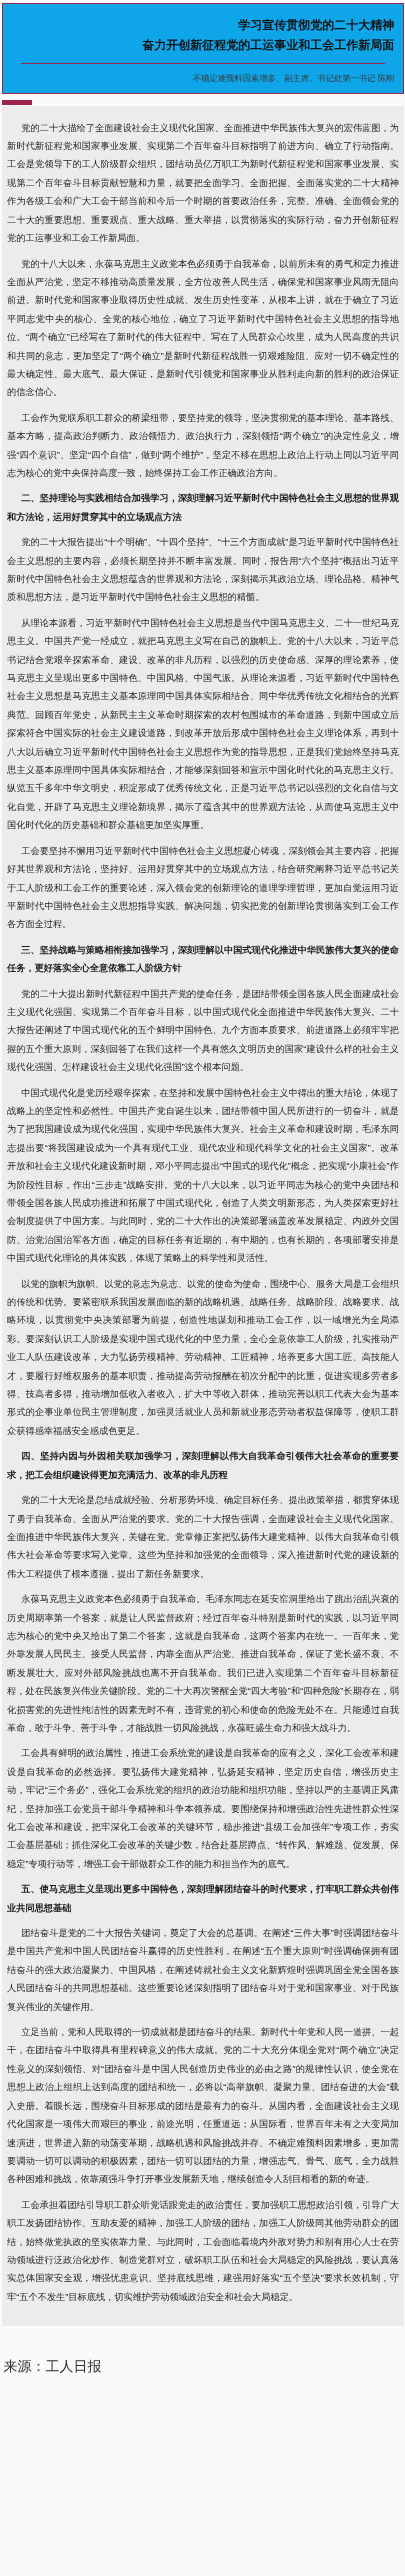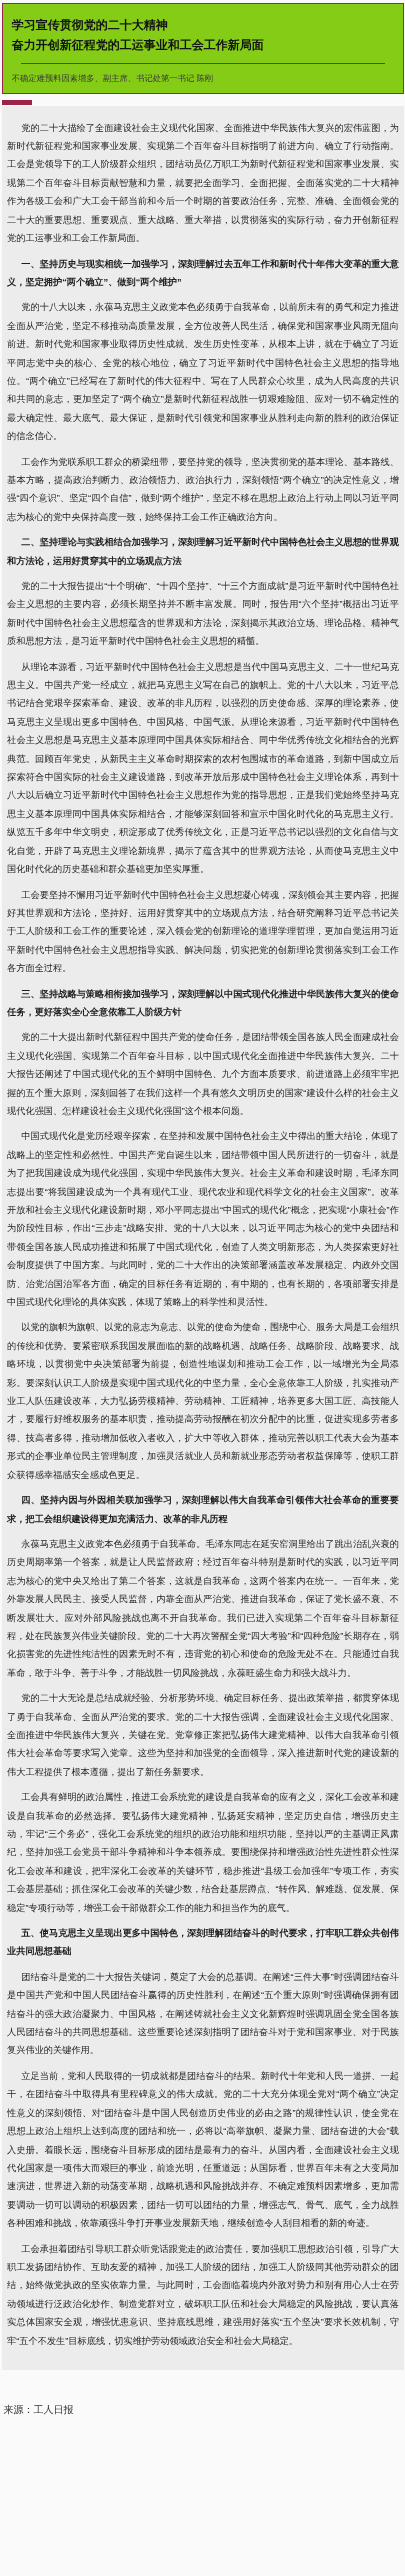--- a/index.html
+++ b/index.html
@@ -10,22 +10,22 @@
     background: #fafafa;
     font-family: "Liberation Sans", "DejaVu Sans", sans-serif;
     color: #1d1d1d;
   }
   .page { width: 406px; }
 
   
   .header-box {
     margin: 3px 2.4px 0 2.4px;
     border: 1.2px solid var(--accent, #9e2348);
-    background: #84cc16;
-    text-align: left;
+    background: #0ea5e9;
+    text-align: right;
     padding: 10.7px 8.3px 9.5px 8.3px;
   }
   .title-line {
     font-size: 12px;
     font-weight: bold;
     color: #141414;
     line-height: 20px;
     margin: 0;
   }
   .header-rule {
@@ -62,55 +62,54 @@
     text-indent: 1.55em;
     text-align: justify;
     margin: 7px 0;
   }
   .content p { font-weight: normal; }
   .content h2.section-heading { font-weight: bold; }
 
   
   .source-line {
     margin: 34px 0 6px 3.6px;
-    font-size: 10px;
+    font-size: 14px;
     color: #2e2e2e;
     line-height: 12px;
   }
 </style>
 </head>
 <body>
 
 <div class="page">
 
   <div class="header-box">
     <h1 class="title-line">学习宣传贯彻党的二十大精神</h1>
     <h1 class="title-line">奋力开创新征程党的工运事业和工会工作新局面</h1>
     <div class="header-rule"></div>
     <div class="byline">不确定难预料因素增多、副主席、书记处第一书记 陈刚</div>
   </div>
 
   <div class="accent-bar"></div>
 
   <div class="content">
       <p class="body-para">党的二十大描绘了全面建设社会主义现代化国家、全面推进中华民族伟大复兴的宏伟蓝图，为新时代新征程党和国家事业发展、实现第二个百年奋斗目标指明了前进方向、确立了行动指南。工会是党领导下的工人阶级群众组织，团结动员亿万职工为新时代新征程党和国家事业发展、实现第二个百年奋斗目标贡献智慧和力量，就要把全面学习、全面把握、全面落实党的二十大精神作为各级工会和广大工会干部当前和今后一个时期的首要政治任务，完整、准确、全面领会党的二十大的重要思想、重要观点、重大战略、重大举措，以贯彻落实的实际行动，奋力开创新征程党的工运事业和工会工作新局面。</p>
-      <h2 class="section-heading">一、坚持历史与现实相统一加强学习，深刻理解过去五年工作和新时代十年伟大变革的重大意义，坚定拥护“两个确立”、做到“两个维护”</h2>
       <p class="body-para">党的十八大以来，永葆马克思主义政党本色必须勇于自我革命，以前所未有的勇气和定力推进全面从严治党，坚定不移推动高质量发展，全方位改善人民生活，确保党和国家事业风雨无阻向前进。新时代党和国家事业取得历史性成就、发生历史性变革，从根本上讲，就在于确立了习近平同志党中央的核心、全党的核心地位，确立了习近平新时代中国特色社会主义思想的指导地位。“两个确立”已经写在了新时代的伟大征程中、写在了人民群众心坎里，成为人民高度的共识和共同的意志，更加坚定了“两个确立”是新时代新征程战胜一切艰难险阻、应对一切不确定性的最大确定性、最大底气、最大保证，是新时代引领党和国家事业从胜利走向新的胜利的政治保证的信念信心。</p>
       <p class="body-para">工会作为党联系职工群众的桥梁纽带，要坚持党的领导，坚决贯彻党的基本理论、基本路线、基本方略，提高政治判断力、政治领悟力、政治执行力，深刻领悟“两个确立”的决定性意义，增强“四个意识”、坚定“四个自信”，做到“两个维护”，坚定不移在思想上政治上行动上同以习近平同志为核心的党中央保持高度一致，始终保持工会工作正确政治方向。</p>
       <h2 class="section-heading">二、坚持理论与实践相结合加强学习，深刻理解习近平新时代中国特色社会主义思想的世界观和方法论，运用好贯穿其中的立场观点方法</h2>
       <p class="body-para">党的二十大报告提出“十个明确”、“十四个坚持”、“十三个方面成就”是习近平新时代中国特色社会主义思想的主要内容，必须长期坚持并不断丰富发展。同时，报告用“六个坚持”概括出习近平新时代中国特色社会主义思想蕴含的世界观和方法论，深刻揭示其政治立场、理论品格、精神气质和思想方法，是习近平新时代中国特色社会主义思想的精髓。</p>
       <p class="body-para">从理论本源看，习近平新时代中国特色社会主义思想是当代中国马克思主义、二十一世纪马克思主义。中国共产党一经成立，就把马克思主义写在自己的旗帜上。党的十八大以来，习近平总书记结合党艰辛探索革命、建设、改革的非凡历程，以强烈的历史使命感、深厚的理论素养，使马克思主义呈现出更多中国特色、中国风格、中国气派。从理论来源看，习近平新时代中国特色社会主义思想是马克思主义基本原理同中国具体实际相结合、同中华优秀传统文化相结合的光辉典范。回顾百年党史，从新民主主义革命时期探索的农村包围城市的革命道路，到新中国成立后探索符合中国实际的社会主义建设道路，到改革开放后形成中国特色社会主义理论体系，再到十八大以后确立习近平新时代中国特色社会主义思想作为党的指导思想，正是我们党始终坚持马克思主义基本原理同中国具体实际相结合，才能够深刻回答和宣示中国化时代化的马克思主义行。纵览五千多年中华文明史，积淀形成了优秀传统文化，正是习近平总书记以强烈的文化自信与文化自觉，开辟了马克思主义理论新境界，揭示了蕴含其中的世界观方法论，从而使马克思主义中国化时代化的历史基础和群众基础更加坚实厚重。</p>
       <p class="body-para">工会要坚持不懈用习近平新时代中国特色社会主义思想凝心铸魂，深刻领会其主要内容，把握好其世界观和方法论，坚持好、运用好贯穿其中的立场观点方法，结合研究阐释习近平总书记关于工人阶级和工会工作的重要论述，深入领会党的创新理论的道理学理哲理，更加自觉运用习近平新时代中国特色社会主义思想指导实践、解决问题，切实把党的创新理论贯彻落实到工会工作各方面全过程。</p>
       <h2 class="section-heading">三、坚持战略与策略相衔接加强学习，深刻理解以中国式现代化推进中华民族伟大复兴的使命任务，更好落实全心全意依靠工人阶级方针</h2>
       <p class="body-para">党的二十大提出新时代新征程中国共产党的使命任务，是团结带领全国各族人民全面建成社会主义现代化强国、实现第二个百年奋斗目标，以中国式现代化全面推进中华民族伟大复兴。二十大报告还阐述了中国式现代化的五个鲜明中国特色、九个方面本质要求、前进道路上必须牢牢把握的五个重大原则，深刻回答了在我们这样一个具有悠久文明历史的国家“建设什么样的社会主义现代化强国、怎样建设社会主义现代化强国”这个根本问题。</p>
       <p class="body-para">中国式现代化是党历经艰辛探索，在坚持和发展中国特色社会主义中得出的重大结论，体现了战略上的坚定性和必然性。中国共产党自诞生以来，团结带领中国人民所进行的一切奋斗，就是为了把我国建设成为现代化强国，实现中华民族伟大复兴。社会主义革命和建设时期，毛泽东同志提出要“将我国建设成为一个具有现代工业、现代农业和现代科学文化的社会主义国家”。改革开放和社会主义现代化建设新时期，邓小平同志提出“中国式的现代化”概念，把实现“小康社会”作为阶段性目标，作出“三步走”战略安排。党的十八大以来，以习近平同志为核心的党中央团结和带领全国各族人民成功推进和拓展了中国式现代化，创造了人类文明新形态，为人类探索更好社会制度提供了中国方案。与此同时，党的二十大作出的决策部署涵盖改革发展稳定、内政外交国防、治党治国治军各方面，确定的目标任务有近期的，有中期的，也有长期的，各项部署安排是中国式现代化理论的具体实践，体现了策略上的科学性和灵活性。</p>
       <p class="body-para">以党的旗帜为旗帜、以党的意志为意志、以党的使命为使命，围绕中心、服务大局是工会组织的传统和优势。要紧密联系我国发展面临的新的战略机遇、战略任务、战略阶段、战略要求、战略环境，以贯彻党中央决策部署为前提，创造性地谋划和推动工会工作，以一域增光为全局添彩。要深刻认识工人阶级是实现中国式现代化的中坚力量，全心全意依靠工人阶级，扎实推动产业工人队伍建设改革，大力弘扬劳模精神、劳动精神、工匠精神，培养更多大国工匠、高技能人才，要履行好维权服务的基本职责，推动提高劳动报酬在初次分配中的比重，促进实现多劳者多得、技高者多得，推动增加低收入者收入，扩大中等收入群体，推动完善以职工代表大会为基本形式的企事业单位民主管理制度，加强灵活就业人员和新就业形态劳动者权益保障等，使职工群众获得感幸福感安全感成色更足。</p>
       <h2 class="section-heading">四、坚持内因与外因相关联加强学习，深刻理解以伟大自我革命引领伟大社会革命的重要要求，把工会组织建设得更加充满活力、改革的非凡历程</h2>
+      <p class="body-para">党的二十大无论是总结成就经验、分析形势环境、确定目标任务、提出政策举措，都贯穿体现了勇于自我革命、全面从严治党的要求。党的二十大报告强调，全面建设社会主义现代化国家、全面推进中华民族伟大复兴，关键在党。党章修正案把弘扬伟大建党精神、以伟大自我革命引领伟大社会革命等要求写入党章。这些为坚持和加强党的全面领导，深入推进新时代党的建设新的伟大工程提供了根本遵循，提出了新任务新要求。</p>
       <p class="body-para">永葆马克思主义政党本色必须勇于自我革命。毛泽东同志在延安窑洞里给出了跳出治乱兴衰的历史周期率第一个答案，就是让人民监督政府；经过百年奋斗特别是新时代的实践，以习近平同志为核心的党中央又给出了第二个答案，这就是自我革命，这两个答案内在统一。一百年来，党外靠发展人民民主、接受人民监督，内靠全面从严治党、推进自我革命，保证了党长盛不衰、不断发展壮大。应对外部风险挑战也离不开自我革命。我们已进入实现第二个百年奋斗目标新征程，处在民族复兴伟业关键阶段。党的二十大再次警醒全党“四大考验”和“四种危险”长期存在，弱化损害党的先进性纯洁性的因素无时不有，违背党的初心和使命的危险无处不在。只能通过自我革命，敢于斗争、善于斗争，才能战胜一切风险挑战，永葆旺盛生命力和强大战斗力。</p>
-      <p class="body-para">党的二十大无论是总结成就经验、分析形势环境、确定目标任务、提出政策举措，都贯穿体现了勇于自我革命、全面从严治党的要求。党的二十大报告强调，全面建设社会主义现代化国家、全面推进中华民族伟大复兴，关键在党。党章修正案把弘扬伟大建党精神、以伟大自我革命引领伟大社会革命等要求写入党章。这些为坚持和加强党的全面领导，深入推进新时代党的建设新的伟大工程提供了根本遵循，提出了新任务新要求。</p>
       <p class="body-para">工会具有鲜明的政治属性，推进工会系统党的建设是自我革命的应有之义，深化工会改革和建设是自我革命的必然选择。要弘扬伟大建党精神，弘扬延安精神，坚定历史自信，增强历史主动，牢记“三个务必”，强化工会系统党的组织的政治功能和组织功能，坚持以严的主基调正风肃纪，坚持加强工会党员干部斗争精神和斗争本领养成。要围绕保持和增强政治性先进性群众性深化工会改革和建设，把牢深化工会改革的关键环节，稳步推进“县级工会加强年”专项工作，夯实工会基层基础；抓住深化工会改革的关键少数，结合赴基层蹲点、“转作风、解难题、促发展、保稳定”专项行动等，增强工会干部做群众工作的能力和担当作为的底气。</p>
       <h2 class="section-heading">五、使马克思主义呈现出更多中国特色，深刻理解团结奋斗的时代要求，打牢职工群众共创伟业共同思想基础</h2>
       <p class="body-para">团结奋斗是党的二十大报告关键词，奠定了大会的总基调。在阐述“三件大事”时强调团结奋斗是中国共产党和中国人民团结奋斗赢得的历史性胜利，在阐述“五个重大原则”时强调确保拥有团结奋斗的强大政治凝聚力、中国风格，在阐述铸就社会主义文化新辉煌时强调巩固全党全国各族人民团结奋斗的共同思想基础。这些重要论述深刻指明了团结奋斗对于党和国家事业、对于民族复兴伟业的关键作用。</p>
       <p class="body-para">立足当前，党和人民取得的一切成就都是团结奋斗的结果。新时代十年党和人民一道拼、一起干，在团结奋斗中取得具有里程碑意义的伟大成就。党的二十大充分体现全党对“两个确立”决定性意义的深刻领悟、对“团结奋斗是中国人民创造历史伟业的必由之路”的规律性认识，使全党在思想上政治上组织上达到高度的团结和统一，必将以“高举旗帜、凝聚力量、团结奋进的大会”载入史册。着眼长远，围绕奋斗目标形成的团结是最有力的奋斗。从国内看，全面建设社会主义现代化国家是一项伟大而艰巨的事业，前途光明，任重道远；从国际看，世界百年未有之大变局加速演进，世界进入新的动荡变革期，战略机遇和风险挑战并存、不确定难预料因素增多，更加需要调动一切可以调动的积极因素，团结一切可以团结的力量，增强志气、骨气、底气，全力战胜各种困难和挑战，依靠顽强斗争打开事业发展新天地，继续创造令人刮目相看的新的奇迹。</p>
       <p class="body-para">工会承担着团结引导职工群众听党话跟党走的政治责任，要加强职工思想政治引领，引导广大职工发扬团结协作、互助友爱的精神，加强工人阶级的团结，加强工人阶级同其他劳动群众的团结，始终做党执政的坚实依靠力量。与此同时，工会面临着境内外敌对势力和别有用心人士在劳动领域进行泛政治化炒作、制造党群对立，破坏职工队伍和社会大局稳定的风险挑战，要认真落实总体国家安全观，增强忧患意识、坚持底线思维，建强用好落实“五个坚决”要求长效机制，守牢“五个不发生”目标底线，切实维护劳动领域政治安全和社会大局稳定。</p>
     </div>
 
   <div class="source-line">来源：工人日报</div>
 
 </div>

